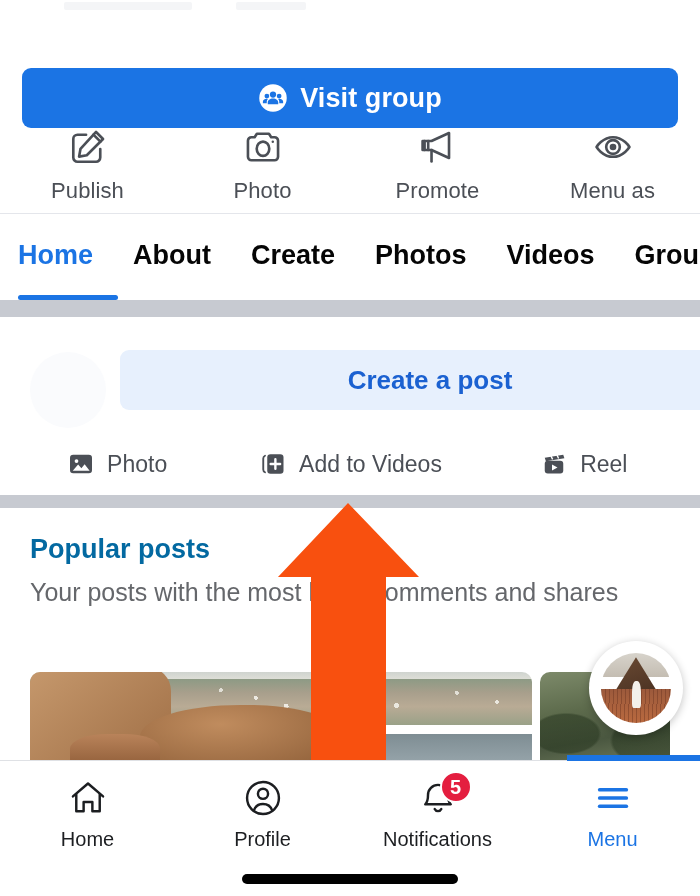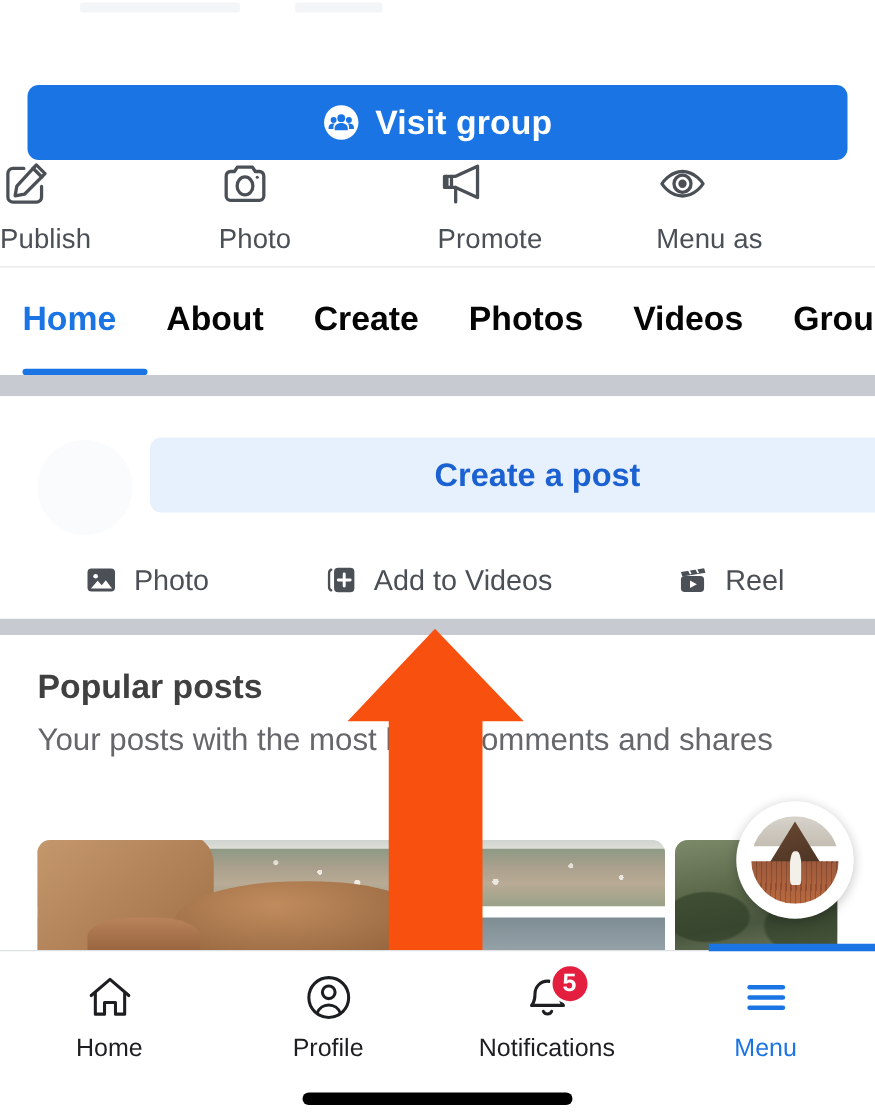--- a/index.html
+++ b/index.html
@@ -48,21 +48,21 @@
   .group-icon { width: 30px; height: 30px; display: block; }
 
   
   .action-row {
     position: absolute; left: 0; top: 112px; width: 700px; height: 102px;
     display: flex; align-items: flex-start;
     border-bottom: 1px solid #e4e6eb;
   }
   .action-item {
     flex: 1;
-    display: flex; flex-direction: column; align-items: flex-start;
+    display: flex; flex-direction: column; align-items: center;
     gap: 10px;
     padding-top: 14px;
     cursor: pointer;
   }
   .action-item .ico { width: 42px; height: 42px; display: block; }
   .action-item .lbl {
     font-size: 22px; color: #4b4f56; letter-spacing: 0.1px;
   }
 
   
@@ -131,21 +131,21 @@
   .quick-item .ico { width: 30px; height: 30px; display: block; }
   .quick-item .lbl { font-size: 23px; color: #4b4f56; }
 
   
   .popular {
     position: absolute; left: 0; top: 508px; width: 700px;
     padding: 26px 30px 0 30px;
     background: #fff;
   }
   .popular h2 {
-    font-size: 27px; font-weight: bold; color: #404040;
+    font-size: 27px; font-weight: bold; color: #0369a1;
     margin-bottom: 10px;
   }
   .popular p {
     font-size: 25px; color: #65676b; line-height: 1.42;
     max-width: 600px;
   }
 
   
   .photo-strip {
     position: absolute; left: 30px; top: 672px;

